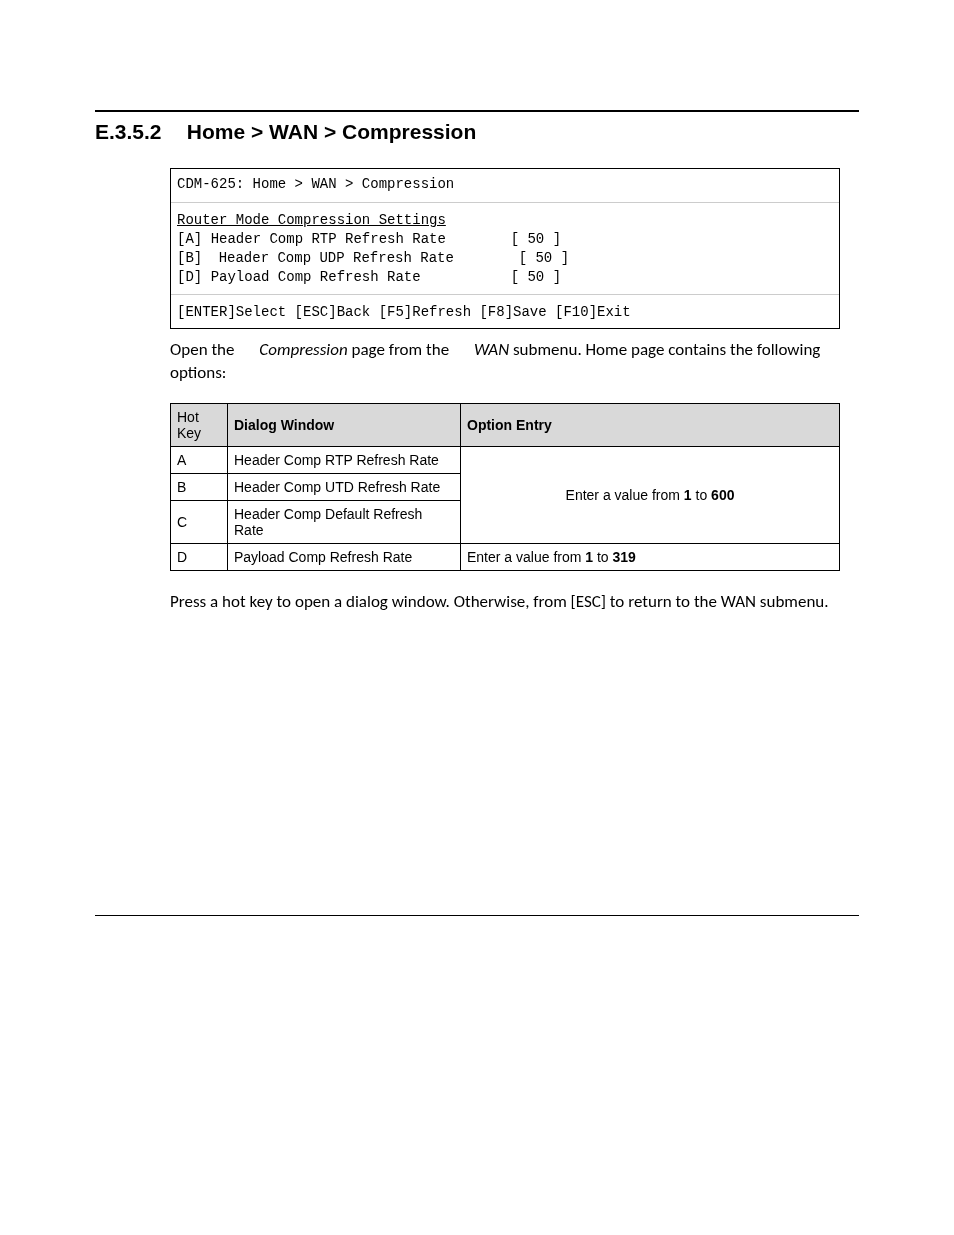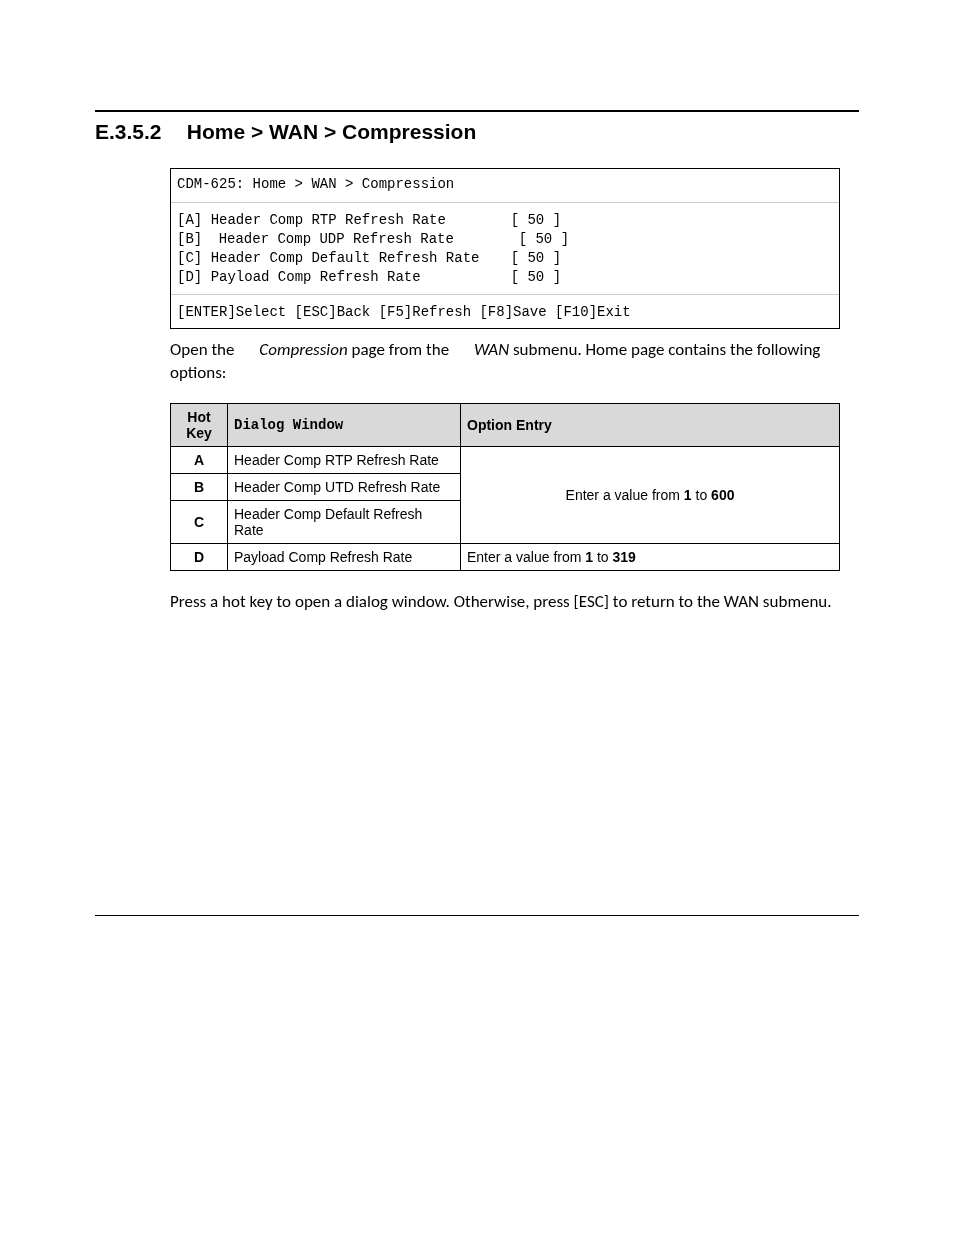--- a/index.html
+++ b/index.html
@@ -81,24 +81,24 @@
     padding: 5px 6px;
     text-align: left;
     vertical-align: middle;
   }
   table.options th {
     background: #d9d9d9;
     font-weight: bold;
   }
   table.options th.hotkey, table.options td.hotkey {
     width: 44px;
-    text-align: center;
-    font-weight: bold;
+    text-align: left;
+    font-weight: normal;
   }
-  table.options th.dialog { width: 220px; font-family: Liberation Mono, monospace; }
+  table.options th.dialog { width: 220px; }
   table.options td.entry-merged {
     text-align: center;
   }
   .b { font-weight: bold; }
   .footer-text {
     margin: 20px 0 0 75px;
     font-size: 17px;
     width: 680px;
     line-height: 1.35;
   }
@@ -114,24 +114,24 @@
     <span class="secnum">E.3.5.2</span>
     <span>Home &gt; WAN &gt; Compression</span>
   </h2>
 
   <div class="terminal">
     <div class="block">
       <pre>CDM-625: Home &gt; WAN &gt; Compression</pre>
     </div>
     <div class="divider"></div>
     <div class="block">
+      <div class="underline">Router Mode Compression Settings</div>
       <div>
         <div class="setting-row"><span>[A]</span> <span style="display:inline-block;width:300px;">Header Comp RTP Refresh Rate</span>[ <span>50</span> ]</div>
         <div class="setting-row"><span>[B]</span> <span style="display:inline-block;width:300px;padding-left:8px;">Header Comp UDP Refresh Rate</span>[ <span>50</span> ]</div>
-        <div class="setting-row"><span>[C]</span> <span style="display:inline-block;width:300px;">Header Comp Default Refresh Rate</span>[ <span>50</span> ]</div>
         <div class="setting-row"><span>[D]</span> <span style="display:inline-block;width:300px;">Payload Comp Refresh Rate</span>[ <span>50</span> ]</div>
       </div>
     </div>
     <div class="divider"></div>
     <div class="block">
       <pre>[ENTER]Select [ESC]Back [F5]Refresh [F8]Save [F10]Exit</pre>
     </div>
   </div>
 
   <p class="body">
@@ -166,17 +166,17 @@
         <td class="hotkey">D</td>
         <td>Payload Comp Refresh Rate</td>
         <td>
           <span>Enter a value from </span><span class="b">1</span><span> to </span><span class="b">319</span>
         </td>
       </tr>
     </tbody>
   </table>
 
   <p class="footer-text">
-    <span>Press a hot key to open a dialog window. Otherwise, press </span><span class="bold">[ESC]</span><span> to return to the </span><span class="italic">WAN</span><span> submenu.</span>
+    <span>Press a hot key to open a dialog window. Otherwise, from </span><span class="bold">[ESC]</span><span> to return to the </span><span class="italic">WAN</span><span> submenu.</span>
   </p>
 
   <div class="bottom-rule"></div>
 </div>
 
 </body></html>

